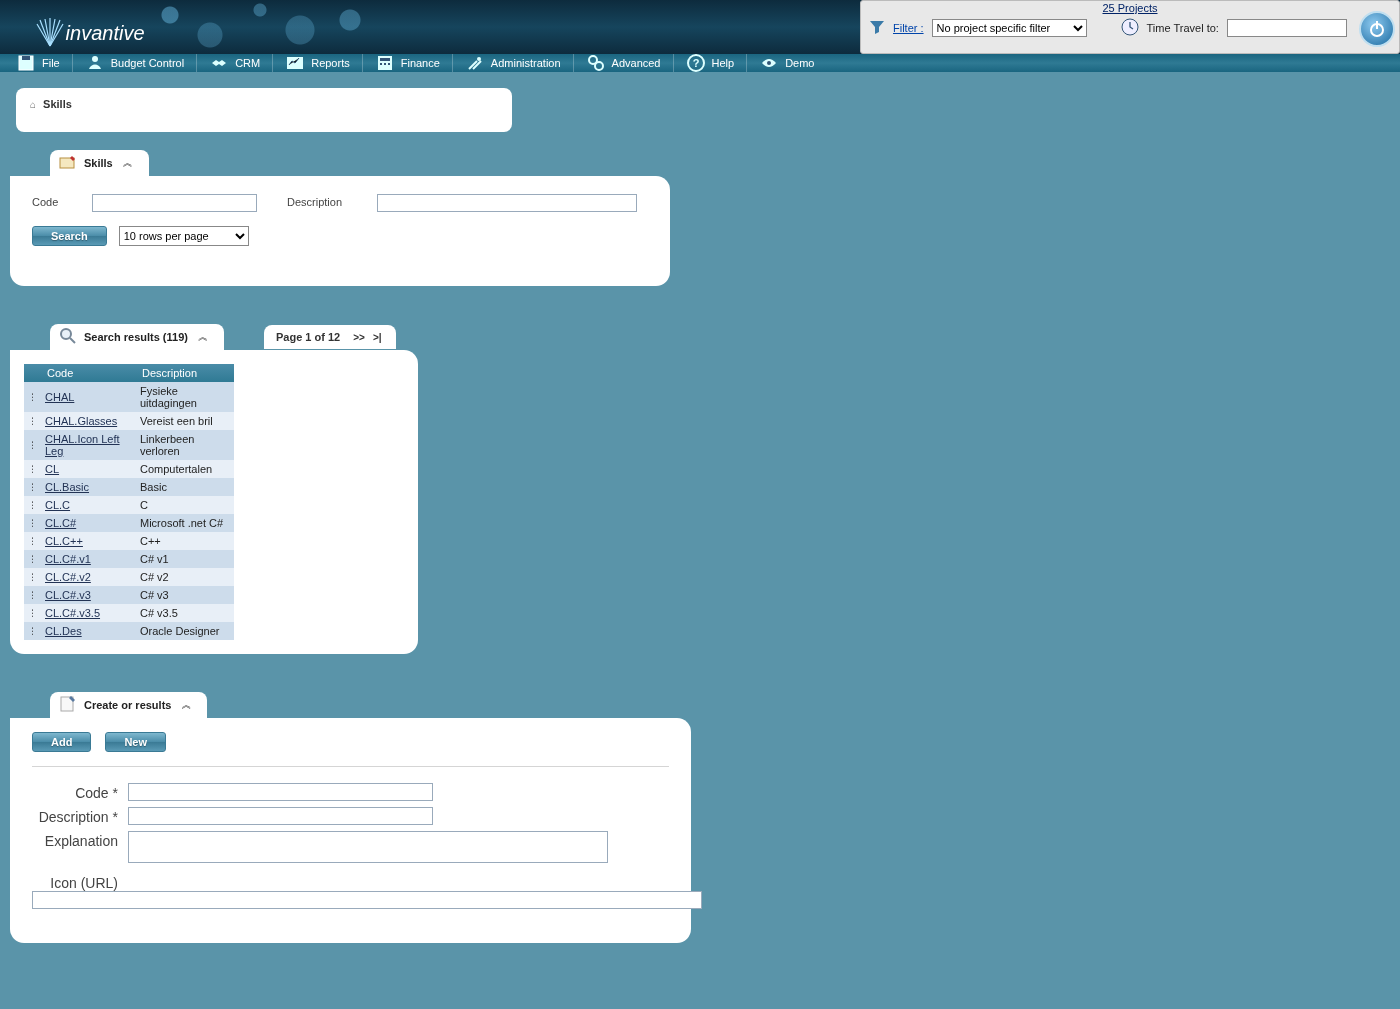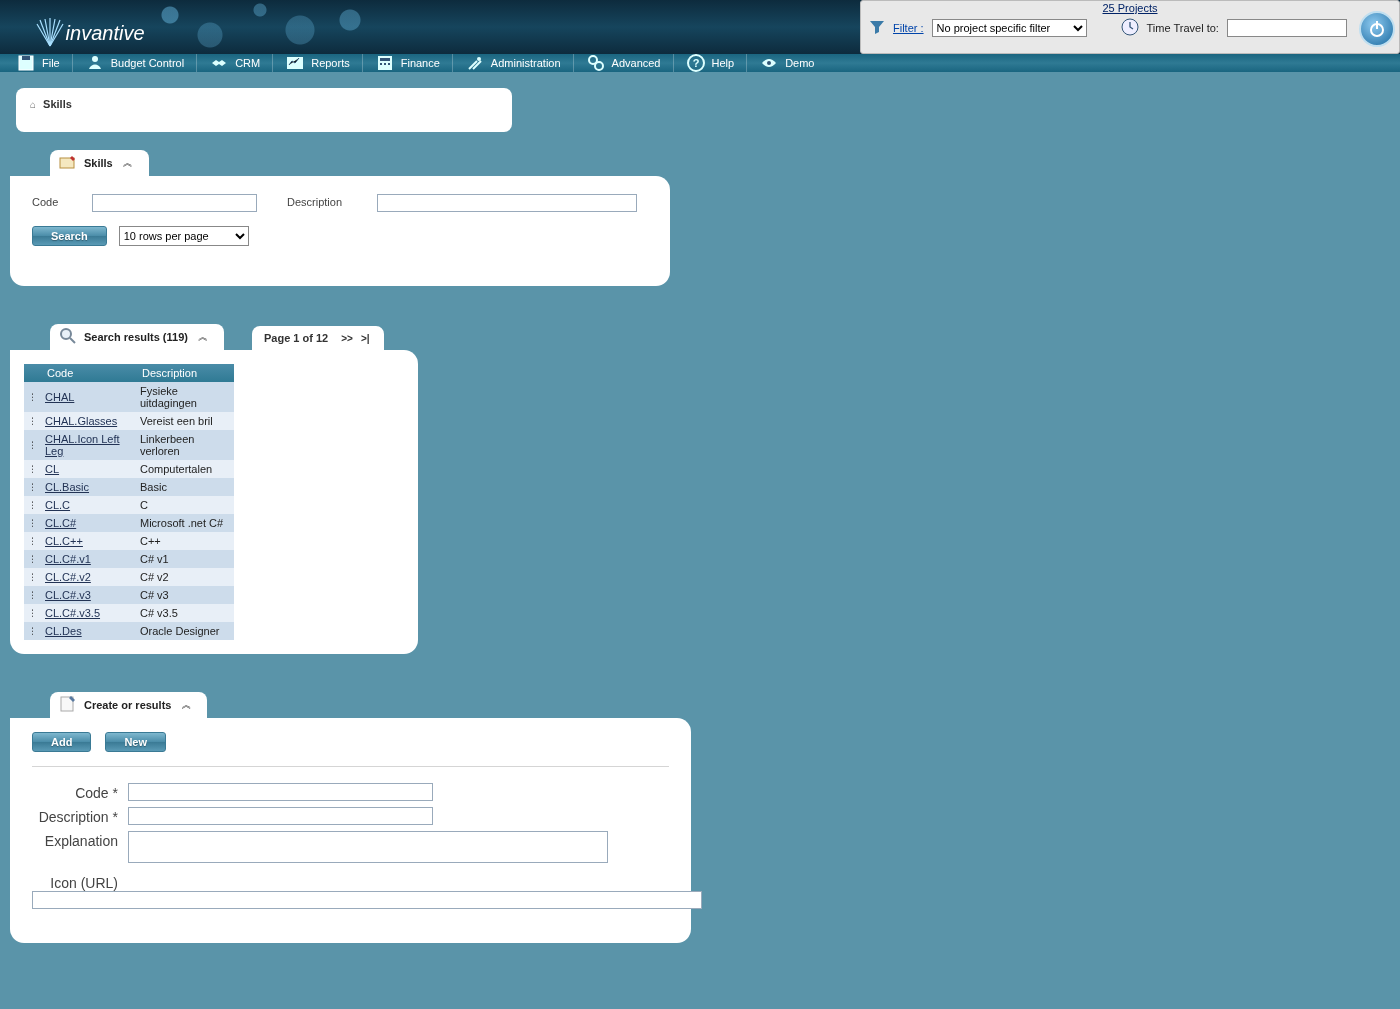--- a/index.html
+++ b/index.html
@@ -54,22 +54,22 @@
 .field-label { font-size: 11px; color: #444; width: 50px; padding-top: 2px; }
 .field-label-wide { width: 80px; }
 .text-input { border: 1px solid #9ab; height: 18px; font-size: 11px; padding: 0 3px; }
 .code-input { width: 165px; }
 .desc-input { width: 260px; }
 .btn { background: linear-gradient(to bottom, #7fb8cf 0%, #4a8ca8 50%, #3a7a95 51%, #5a9ab5 100%); color: #fff; border: 1px solid #3a7a95; border-radius: 3px; font-size: 11px; font-weight: bold; padding: 3px 18px; cursor: pointer; text-shadow: 0 1px 1px rgba(0,0,0,0.3); }
 .rows-select { font-size: 11px; height: 20px; width: 130px; border: 1px solid #888; background: #fff; margin-left: 12px; }
 
 
 .results-wrap { margin-top: 38px; }
-.results-tabrow { display: flex; align-items: flex-end; }
-.pager-tab { background: #fff; border-radius: 8px 8px 0 0; padding: 4px 12px; margin-left: 28px; font-size: 11px; font-weight: bold; color: #333; height: 24px; display: flex; align-items: center; gap: 4px; }
+.results-tabrow { display: flex; align-items: center; gap: 28px; }
+.pager-tab { background: #fff; border-radius: 8px 8px 0 0; padding: 4px 12px; margin-left: 12px; font-size: 11px; font-weight: bold; color: #333; height: 24px; display: flex; align-items: center; gap: 4px; }
 .pager-arrow { font-size: 10px; cursor: pointer; padding: 0 2px; }
 .results-body { width: 408px; padding: 14px 14px; }
 .results-table { width: 210px; border-collapse: collapse; font-size: 11px; }
 .results-table thead th { background: linear-gradient(to bottom, #4a8ca8, #2f7a94); color: #fff; text-align: left; padding: 3px 6px; font-weight: normal; }
 .results-table thead th:first-child { width: 112px; }
 .results-table thead th:last-child { width: 98px; }
 .results-table tbody tr:nth-child(odd) { background: #cddceb; }
 .results-table tbody tr:nth-child(even) { background: #e8eff7; }
 .results-table tbody td { padding: 3px 4px; color: #222; border: 0; }
 .row-handle { width: 10px; text-align: center; color: #888; font-size: 9px; }

